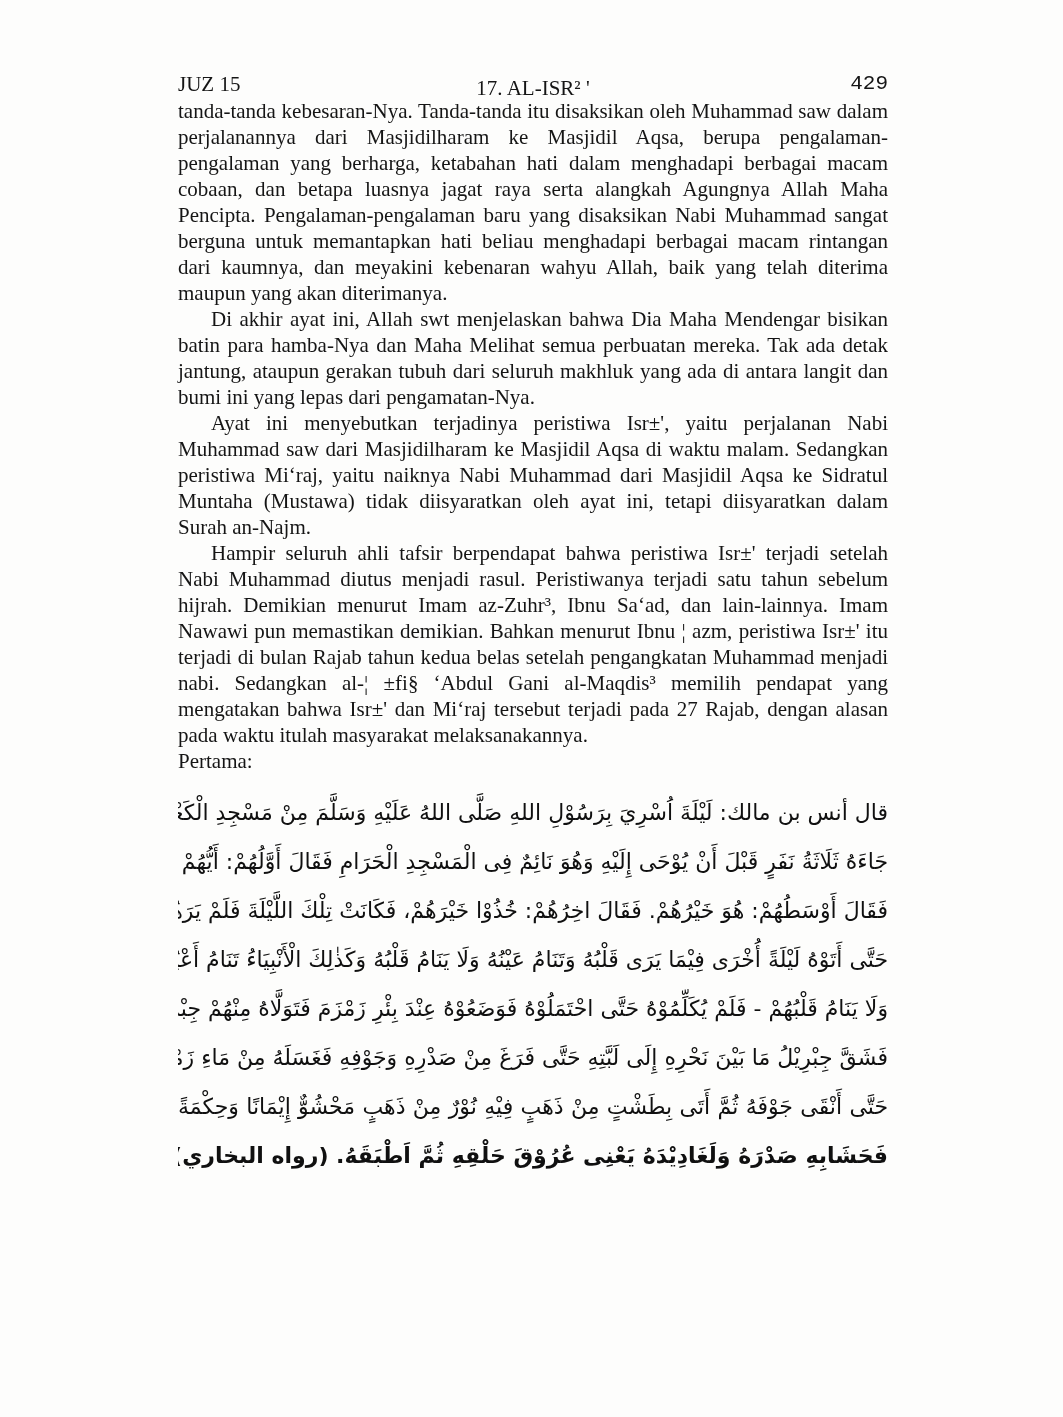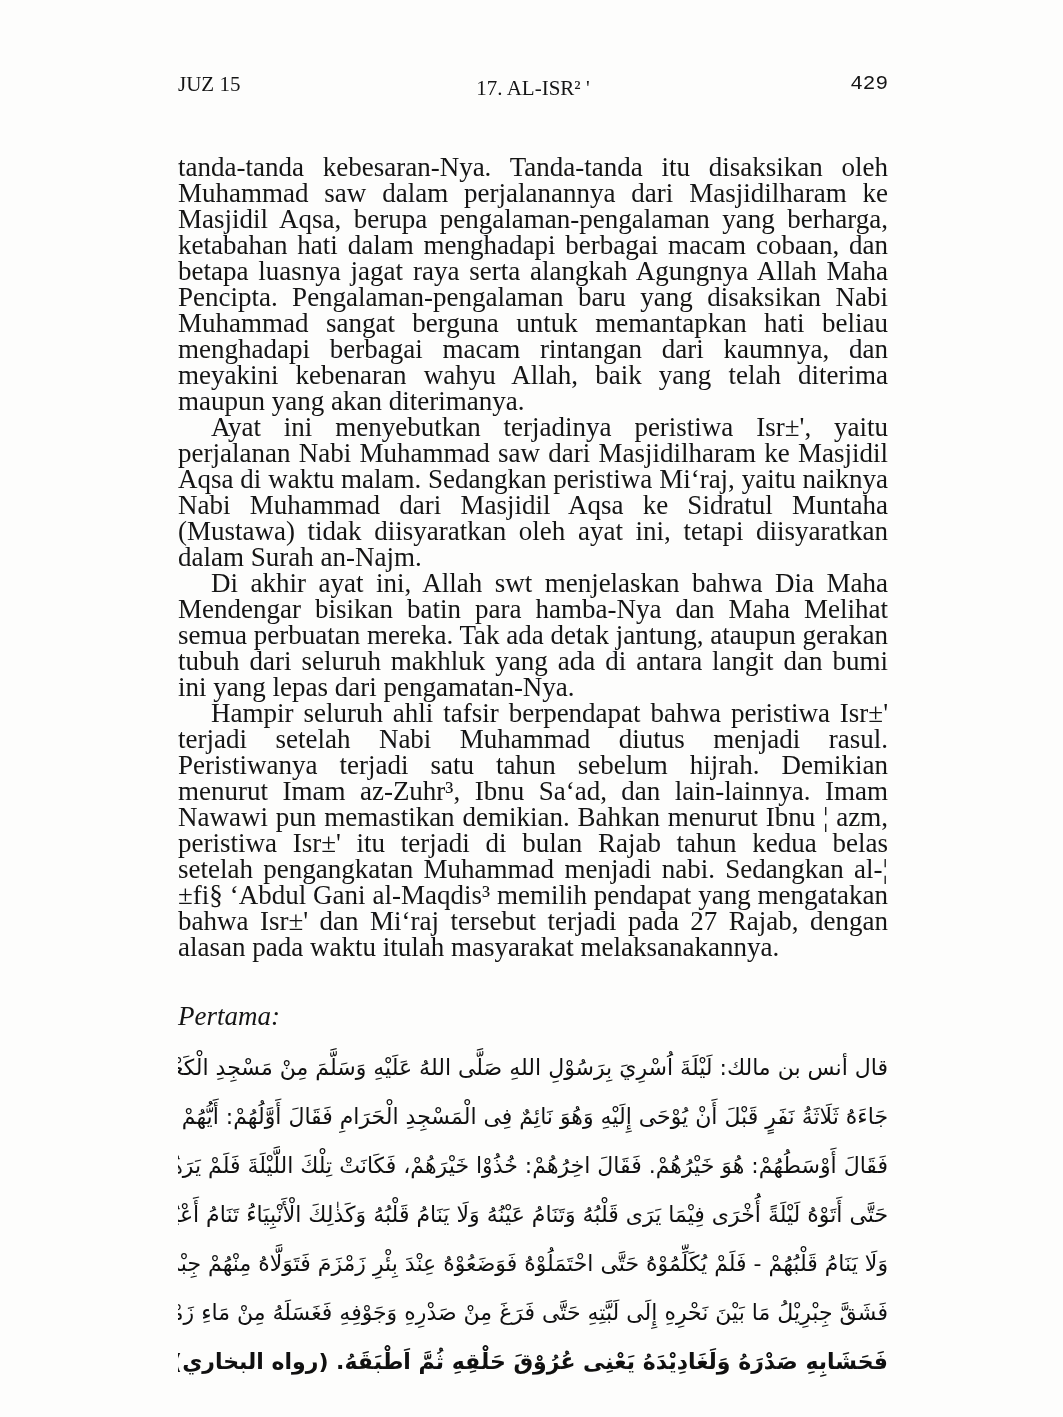--- a/index.html
+++ b/index.html
@@ -12,33 +12,32 @@
     font-family: "Liberation Serif", serif;
     box-sizing: border-box;
     padding: 72px 175px 40px 178px;
     position: relative;
     overflow: hidden;
   }
   .page-header {
     position: relative;
     font-size: 21px;
     height: 26px;
-    margin-bottom: 56px;
   }
   .h-left  { position: absolute; left: 0; top: 0; }
   .h-center{ position: absolute; left: 50%; top: 4px; transform: translateX(-50%); white-space: nowrap; }
   .h-right { position: absolute; right: 0; top: 0; font-family: Liberation Mono, monospace; }
   .body-text p {
     margin: 0;
-    font-size: 27px;
+    font-size: 21px;
     line-height: 26px;
     text-align: justify;
   }
   .body-text p.indent { text-indent: 33px; }
-  .body-text p.label  { font-style: italic; text-align: left; margin-top: 43px; }
+  .body-text p.label  { text-align: left; }
   .arabic {
     direction: rtl;
     margin-top: 14px;
     font-family: "DejaVu Sans", sans-serif;
     font-size: 22px;
     line-height: 49px;
     color: #101010;
   }
   .ar-line {
     text-align: justify;
@@ -54,29 +53,30 @@
 <div class="page">
 
   <div class="page-header">
     <span class="h-left">JUZ 15</span>
     <span class="h-center">17. AL-ISR² '</span>
     <span class="h-right">429</span>
   </div>
 
   <div class="body-text">
     <p>tanda-tanda kebesaran-Nya. Tanda-tanda itu disaksikan oleh Muhammad saw dalam perjalanannya dari Masjidilharam ke Masjidil Aqsa, berupa pengalaman-pengalaman yang berharga, ketabahan hati dalam menghadapi berbagai macam cobaan, dan betapa luasnya jagat raya serta alangkah Agungnya Allah Maha Pencipta. Pengalaman-pengalaman baru yang disaksikan Nabi Muhammad sangat berguna untuk memantapkan hati beliau menghadapi berbagai macam rintangan dari kaumnya, dan meyakini kebenaran wahyu Allah, baik yang telah diterima maupun yang akan diterimanya.</p>
+    <p class="indent">Di akhir ayat ini, Allah swt menjelaskan bahwa Dia Maha Mendengar bisikan batin para hamba-Nya dan Maha Melihat semua perbuatan mereka. Tak ada detak jantung, ataupun gerakan tubuh dari seluruh makhluk yang ada di antara langit dan bumi ini yang lepas dari pengamatan-Nya.</p>
     <p class="indent">Ayat ini menyebutkan terjadinya peristiwa Isr±', yaitu perjalanan Nabi Muhammad saw dari Masjidilharam ke Masjidil Aqsa di waktu malam. Sedangkan peristiwa Mi‘raj, yaitu naiknya Nabi Muhammad  dari Masjidil Aqsa ke Sidratul Muntaha (Mustawa) tidak diisyaratkan oleh ayat ini, tetapi diisyaratkan dalam Surah an-Najm.</p>
-    <p class="indent">Di akhir ayat ini, Allah swt menjelaskan bahwa Dia Maha Mendengar bisikan batin para hamba-Nya dan Maha Melihat semua perbuatan mereka. Tak ada detak jantung, ataupun gerakan tubuh dari seluruh makhluk yang ada di antara langit dan bumi ini yang lepas dari pengamatan-Nya.</p>
     <p class="indent">Hampir seluruh ahli tafsir berpendapat bahwa peristiwa Isr±' terjadi setelah Nabi Muhammad diutus menjadi rasul. Peristiwanya terjadi satu tahun sebelum hijrah. Demikian menurut Imam az-Zuhr³, Ibnu Sa‘ad, dan lain-lainnya. Imam Nawawi pun memastikan demikian. Bahkan menurut Ibnu ¦ azm, peristiwa Isr±' itu terjadi di bulan Rajab tahun kedua belas setelah pengangkatan Muhammad menjadi nabi. Sedangkan al-¦ ±fi§ ‘Abdul Gani al-Maqdis³ memilih pendapat yang mengatakan bahwa Isr±' dan Mi‘raj tersebut terjadi pada 27 Rajab, dengan alasan pada waktu itulah masyarakat melaksanakannya.</p>
     <p class="label">Pertama:</p>
   </div>
 
   <div class="arabic" dir="rtl" lang="ar">
     <div class="ar-line">قال أنس بن مالك: لَيْلَةَ اُسْرِيَ بِرَسُوْلِ اللهِ صَلَّى اللهُ عَلَيْهِ وَسَلَّمَ مِنْ مَسْجِدِ الْكَعْبَةِ أَنَّهُ</div>
     <div class="ar-line">جَاءَهُ ثَلَاثَةُ نَفَرٍ قَبْلَ أَنْ يُوْحَى إِلَيْهِ وَهُوَ نَائِمٌ فِى الْمَسْجِدِ الْحَرَامِ فَقَالَ أَوَّلُهُمْ: أَيُّهُمْ هُوَ؟</div>
     <div class="ar-line">فَقَالَ أَوْسَطُهُمْ: هُوَ خَيْرُهُمْ. فَقَالَ اخِرُهُمْ: خُذُوْا خَيْرَهُمْ، فَكَانَتْ تِلْكَ اللَّيْلَةَ فَلَمْ يَرَهُمْ</div>
     <div class="ar-line">حَتَّى أَتَوْهُ لَيْلَةً أُخْرَى فِيْمَا يَرَى قَلْبُهُ وَتَنَامُ عَيْنُهُ وَلَا يَنَامُ قَلْبُهُ وَكَذٰلِكَ الْأَنْبِيَاءُ تَنَامُ أَعْيُنُهُمْ</div>
     <div class="ar-line">وَلَا يَنَامُ قَلْبُهُمْ - فَلَمْ يُكَلِّمُوْهُ حَتَّى احْتَمَلُوْهُ فَوَضَعُوْهُ عِنْدَ بِئْرِ زَمْزَمَ فَتَوَلَّاهُ مِنْهُمْ جِبْرِيْلُ</div>
     <div class="ar-line">فَشَقَّ جِبْرِيْلُ مَا بَيْنَ نَحْرِهِ إِلَى لَبَّتِهِ حَتَّى فَرَغَ مِنْ صَدْرِهِ وَجَوْفِهِ فَغَسَلَهُ مِنْ مَاءِ زَمْزَمَ بِيَدِهِ</div>
+    <div class="ar-line">حَتَّى أَنْقَى جَوْفَهُ ثُمَّ أَتَى بِطَشْتٍ مِنْ ذَهَبٍ فِيْهِ نُوْرٌ مِنْ ذَهَبٍ مَحْشُوٌّ إِيْمَانًا وَحِكْمَةً</div>
     <div class="ar-line last">فَحَشَابِهِ صَدْرَهُ وَلَغَادِيْدَهُ يَعْنِى عُرُوْقَ حَلْقِهِ ثُمَّ اَطْبَقَهُ. (رواه البخاري)</div>
   </div>
 
 </div>
 
 </body></html>

